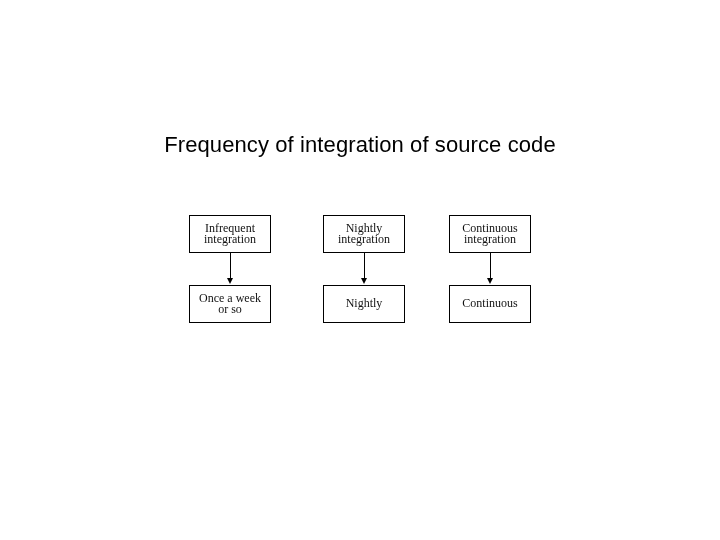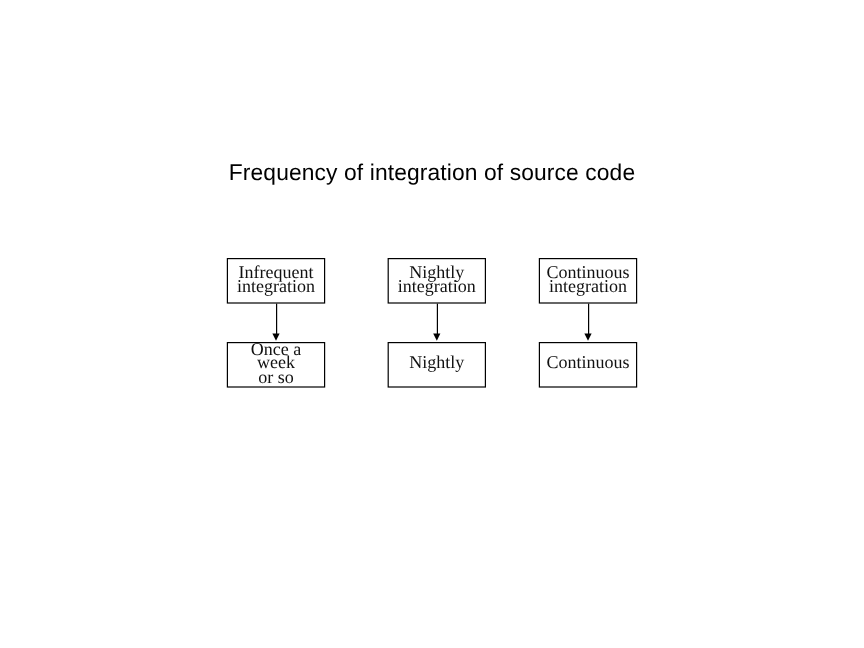--- a/index.html
+++ b/index.html
@@ -24,21 +24,21 @@
     background: #ffffff;
   }
 
   #slide-title {
     position: absolute;
     left: 40px;
     top: 131px;
     width: 640px;
     text-align: center;
     font-family: "Liberation Sans", sans-serif;
-    font-size: 19px;
+    font-size: 22px;
     font-weight: 400;
     line-height: 28px;
     color: #000000;
     letter-spacing: 0.1px;
     white-space: nowrap;
   }
 
   #diagram {
     position: absolute;
     left: 0;
@@ -67,21 +67,21 @@
     display: flex;
     align-items: center;
     justify-content: center;
     text-align: center;
   }
   .node-box.top    { top: 0px; }
   .node-box.bottom { top: 70px; }
 
   .node-label {
     font-family: "Liberation Serif", serif;
-    font-size: 15px;
+    font-size: 12px;
     line-height: 11.5px;
     color: #111111;
     white-space: pre-line;
     text-align: center;
     padding: 0 2px;
   }
 
   .connector {
     position: absolute;
     left: 41px;

